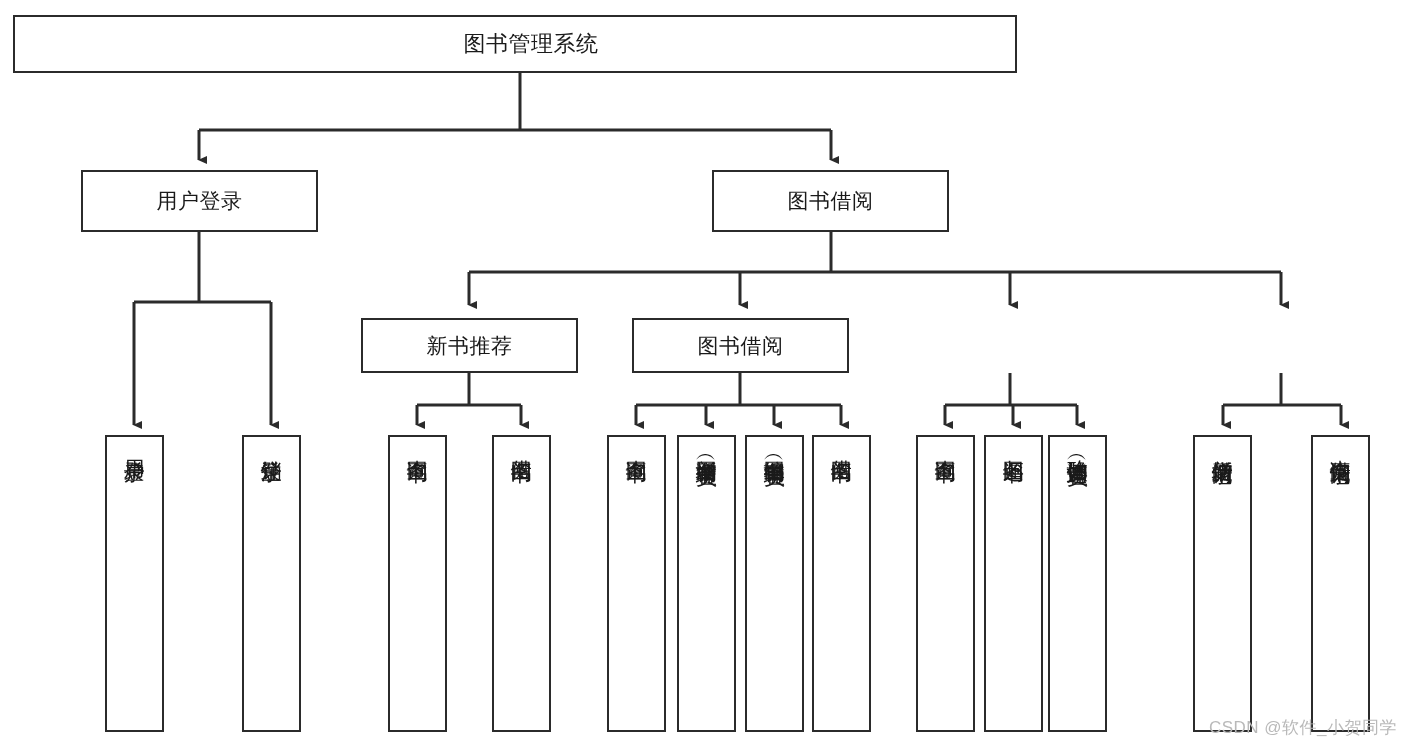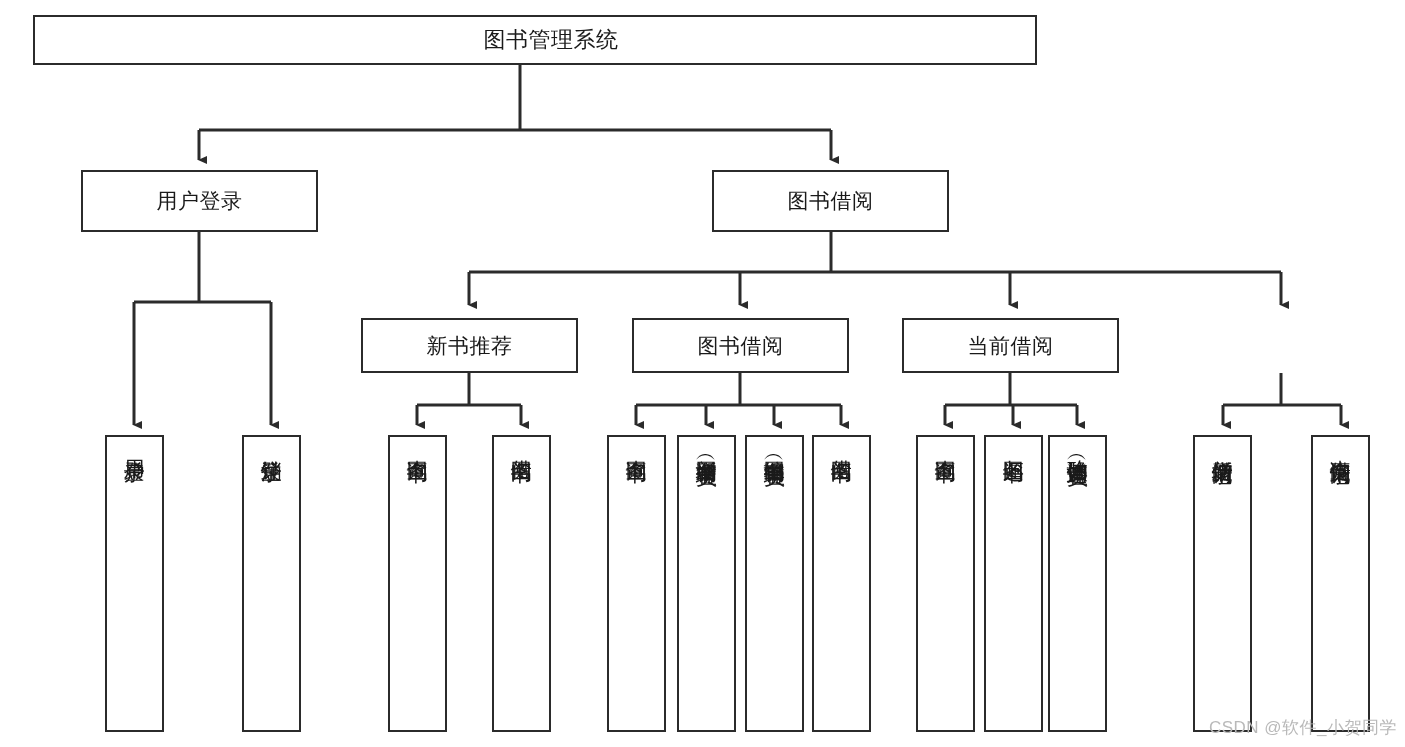--- a/index.html
+++ b/index.html
@@ -115,39 +115,36 @@
       <path d="M1013,405 L1013,425" marker-end="url(#arrow)"></path>
       <path d="M1077,405 L1077,425" marker-end="url(#arrow)"></path>
 
       <path d="M1281,373 L1281,405"></path>
       <path d="M1223,405 L1341,405"></path>
       <path d="M1223,405 L1223,425" marker-end="url(#arrow)"></path>
       <path d="M1341,405 L1341,425" marker-end="url(#arrow)"></path>
     </g>
   </svg>
 
-  <div class="node node-h node-root" style="left:33px; top:15px; width:1004px; height:50px;padding-left:32px;">
+  <div class="node node-h node-root" style="left:13px; top:15px; width:1004px; height:58px;padding-left:32px;">
     <span class="label">图书管理系统</span>
   </div>
 
   <div class="node node-h" style="left:81px; top:170px; width:237px; height:62px;">
     <span class="label">用户登录</span>
   </div>
   <div class="node node-h" style="left:712px; top:170px; width:237px; height:62px;">
     <span class="label">图书借阅</span>
   </div>
 
   <div class="node node-h" style="left:361px; top:318px; width:217px; height:55px;">
     <span class="label">新书推荐</span>
   </div>
   <div class="node node-h" style="left:632px; top:318px; width:217px; height:55px;">
     <span class="label">图书借阅</span>
-  </div>
-  <div class="node node-h" style="left:902px; top:318px; width:217px; height:55px;">
-    <span class="label">当前借阅</span>
   </div>
 
   <div class="node node-v" style="left:105px; top:435px; width:59px; height:297px;">
     <span class="label">用户登录</span>
   </div>
   <div class="node node-v" style="left:242px; top:435px; width:59px; height:297px;">
     <span class="label">注销登录</span>
   </div>
 
   <div class="node node-v" style="left:388px; top:435px; width:59px; height:297px;">

